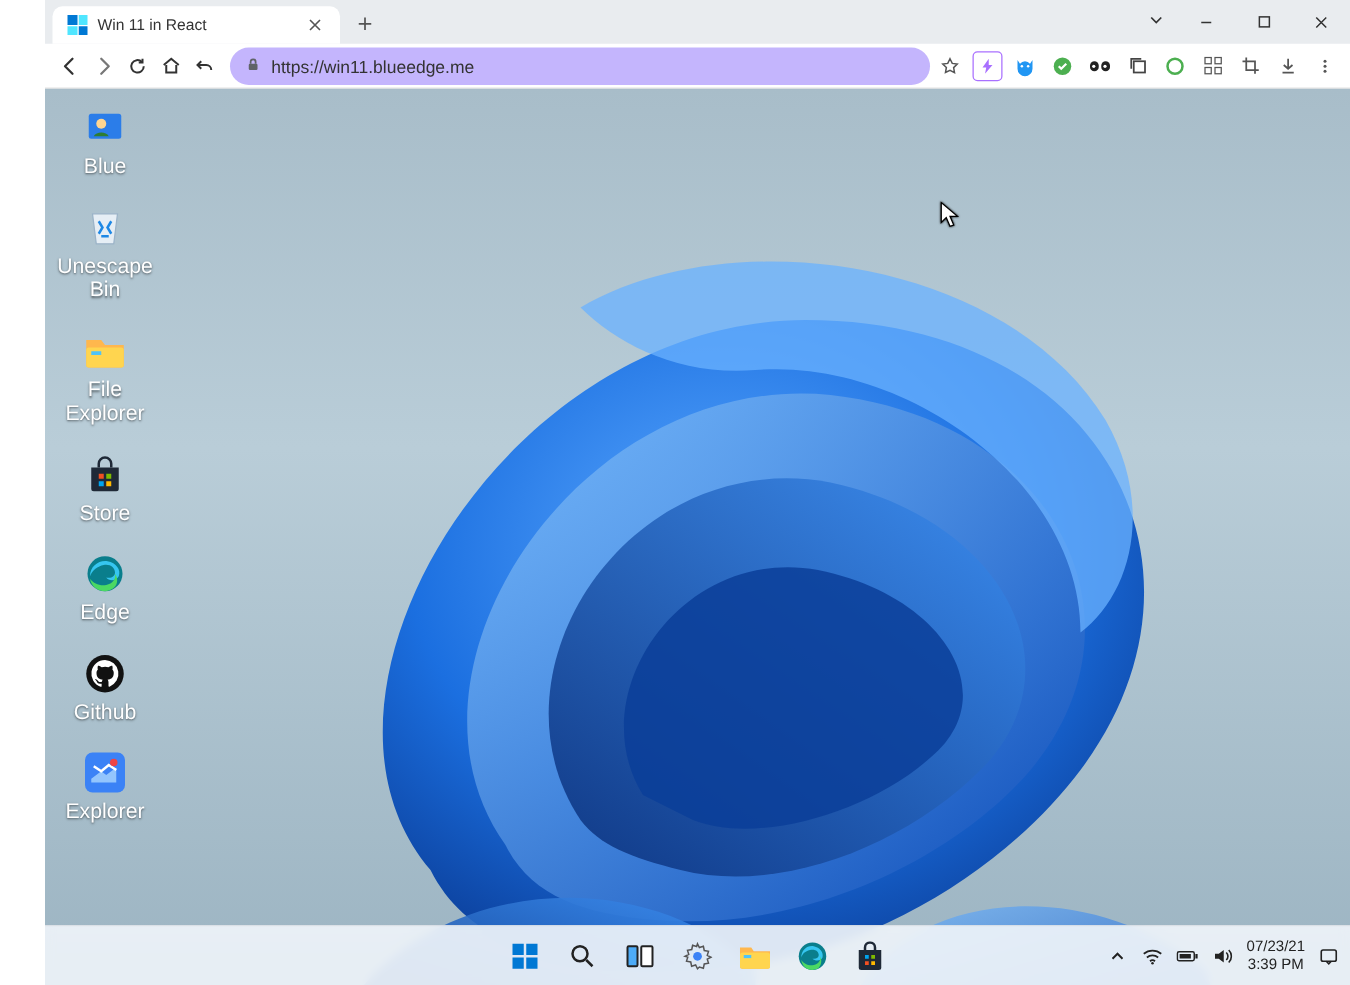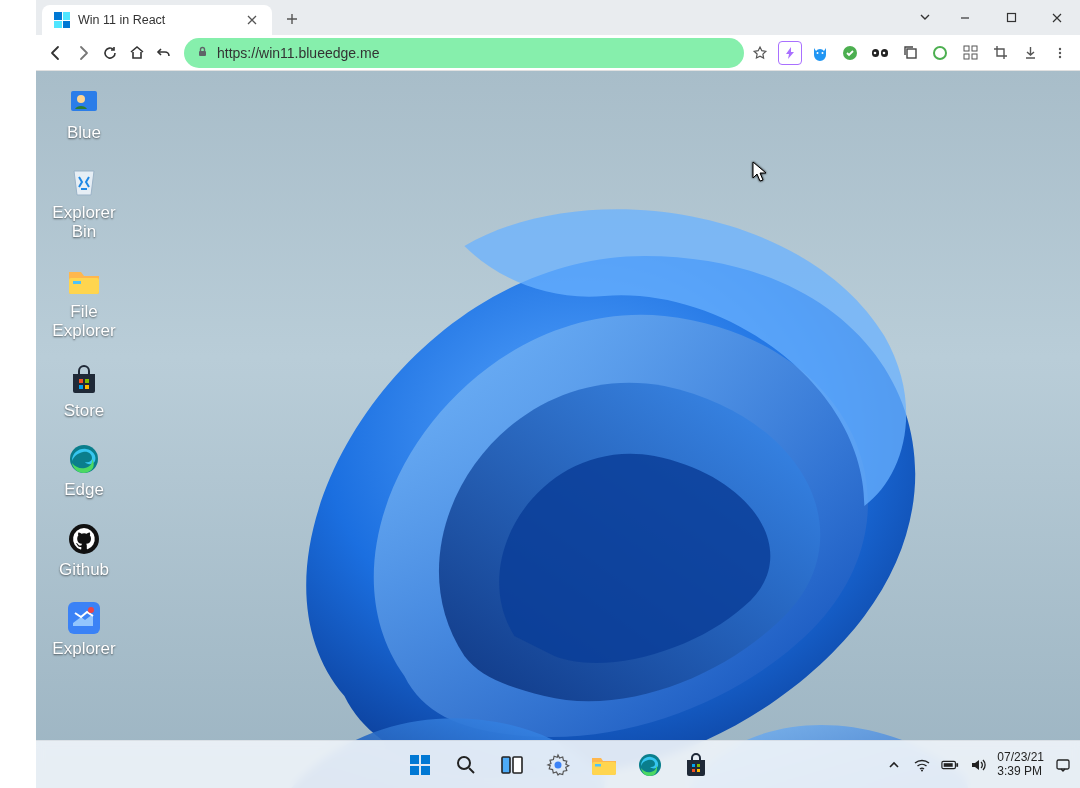--- a/index.html
+++ b/index.html
@@ -14,21 +14,21 @@
 .tab .favicon span:nth-child(1){background:#0078d4;} .tab .favicon span:nth-child(2){background:#50e6ff;}
 .tab .favicon span:nth-child(3){background:#50e6ff;} .tab .favicon span:nth-child(4){background:#0078d4;}
 .tab-close { margin-left: auto; width:16px;height:16px;display:flex;align-items:center;justify-content:center;color:#555; }
 .newtab { width: 28px; height: 28px; display:flex; align-items:center; justify-content:center; color:#555; margin-left:6px; margin-bottom:2px; border-radius:4px; }
 .win-controls { position:absolute; right:0; top:0; height:35px; display:flex; align-items:center; }
 .win-controls div { width:46px; height:30px; display:flex; align-items:center; justify-content:center; color:#555; }
 .win-caret { position:absolute; right:150px; top:8px; color:#333;}
 
 .toolbar { height: 36px; background:#fff; display:flex; align-items:center; padding:0 8px; gap:4px; border-bottom:1px solid #e1e1e1;}
 .tb-btn { width:28px; height:28px; display:flex; align-items:center; justify-content:center; color:#444; border-radius:50%; }
-.addr { flex:0 0 auto; width: 560px; height:30px; background:#86efac; border-radius:15px; display:flex; align-items:center; padding:0 12px; gap:8px; font-size:14px; color:#333; margin-left:4px; }
+.addr { flex:0 0 auto; width: 560px; height:30px; background:#c4b5fd; border-radius:15px; display:flex; align-items:center; padding:0 12px; gap:8px; font-size:14px; color:#333; margin-left:4px; }
 .addr .lock { color:#5f6368; }
 .ext-area { margin-left:auto; display:flex; align-items:center; gap:6px; }
 .ext { width:24px;height:24px; display:flex; align-items:center; justify-content:center; border-radius:4px; font-size:14px;}
 
 
 .page { flex:1; position:relative; overflow:hidden; background: linear-gradient(180deg,#a8bdc9 0%, #b9cdd8 40%, #9cb4c2 100%); }
 .bloom { position:absolute; left:50%; top:52%; transform:translate(-48%,-44%); width:820px; height:700px; }
 .bloom svg { width:100%; height:100%; }
 
 .desktop-icons { position:absolute; left:14px; top:14px; display:flex; flex-direction:column; gap:22px; }
@@ -36,21 +36,21 @@
 .dicon .glyph { width:34px; height:34px; display:flex; align-items:center; justify-content:center; }
 .dicon .label { color:#fff; font-size:17px; text-align:center; text-shadow:0 1px 2px rgba(0,0,0,.6); line-height:1.15; }
 
 .cursor { position:absolute; left:716px; top:90px; color:#fff; filter: drop-shadow(0 0 1px #000);}
 
 
 .taskbar { position:absolute; left:0; right:0; bottom:0; height:48px; background:rgba(238,243,248,.92); backdrop-filter: blur(4px); display:flex; align-items:center; border-top:1px solid rgba(0,0,0,.06);}
 .tb-center { position:absolute; left:50%; transform:translateX(-50%); display:flex; gap:6px; }
 .tb-item { width:40px; height:40px; display:flex; align-items:center; justify-content:center; border-radius:4px;}
 .tray { position:absolute; right:8px; display:flex; align-items:center; gap:10px; font-size:12px; color:#222;}
-.tray .datetime { text-align:left; line-height:1.15; }
+.tray .datetime { text-align:center; line-height:1.15; }
 .tray-icn { width:18px; height:18px; display:flex; align-items:center; justify-content:center; color:#222;}
 </style>
 </head>
 <body>
 
 <div class="chrome">
 
   <div class="tabstrip">
     <div class="tab">
       <span class="favicon">
@@ -241,21 +241,21 @@
           </div>
         <div class="label">Blue</div>
       </div>
       <div class="dicon">
         <div class="glyph">
             <svg width="30" height="34" viewBox="0 0 30 34">
               <path d="M5 6h20l-3 24H8z" fill="#e6eef5" stroke="#9bb3c7"></path>
               <path d="M10 12l3 5-3 5M20 12l-3 5 3 5M12 24h6" stroke="#1e88e5" stroke-width="2" fill="none"></path>
             </svg>
           </div>
-        <div class="label">Explorer Bin</div>
+        <div class="label">Unescape Bin</div>
       </div>
       <div class="dicon">
         <div class="glyph">
             <svg width="34" height="30" viewBox="0 0 34 30">
               <path d="M2 6h12l3 4h15v16a2 2 0 0 1-2 2H4a2 2 0 0 1-2-2z" fill="#ffb74d"></path>
               <rect x="2" y="12" width="30" height="16" rx="2" fill="#ffd54f"></rect>
               <rect x="6" y="15" width="8" height="3" fill="#4fc3f7"></rect>
             </svg>
           </div>
         <div class="label">File Explorer</div>

